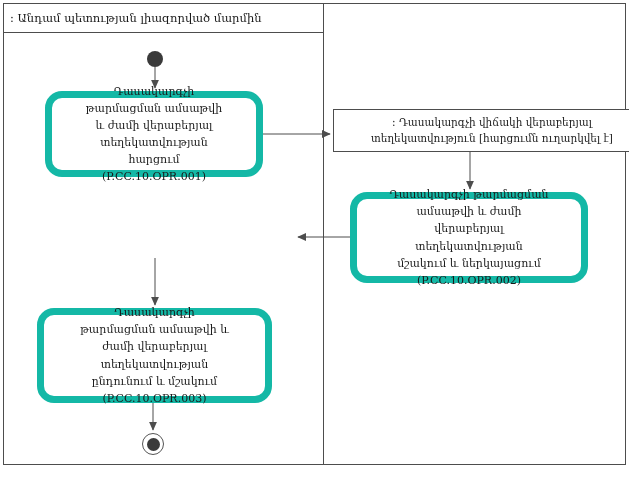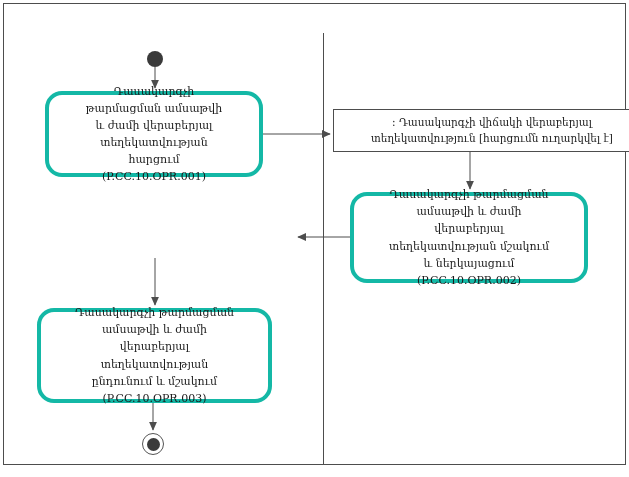--- a/index.html
+++ b/index.html
@@ -53,21 +53,21 @@
     position: absolute;
     left: 319px;
     top: 29px;
     width: 1px;
     height: 431px;
     background: #4d4d4d;
   }
   .activity {
     position: absolute;
     box-sizing: border-box;
-    border: 4px solid #14b8a6;
+    border: 7px solid #14b8a6;
     border-radius: 17px;
     background: #ffffff;
     display: flex;
     align-items: center;
     justify-content: center;
     text-align: center;
     font-size: 11px;
     line-height: 1.55;
     color: #1a1a1a;
     padding: 4px 32px;
@@ -131,20 +131,23 @@
     height: 460px;
     pointer-events: none;
   }
 </style>
 </head>
 <body>
 
 <div id="stage">
   <div id="frame">
 
+    <div class="header-cell" id="header-left">
+      <span>: Անդամ պետության լիազորված մարմին</span>
+    </div>
     <div id="lane-divider"></div>
 
     <svg id="edges" viewBox="0 0 621 460" xmlns="http://www.w3.org/2000/svg">
       <defs>
         <marker id="arrowhead" markerWidth="10" markerHeight="8" refX="8.2" refY="4" orient="auto">
           <polygon points="0 0, 9 4, 0 8" fill="#4d4d4d"></polygon>
         </marker>
       </defs>
       <line x1="151" y1="63" x2="151" y2="84" stroke="#4d4d4d" stroke-width="1" marker-end="url(#arrowhead)"></line>
       <line x1="259" y1="130" x2="326" y2="130" stroke="#4d4d4d" stroke-width="1" marker-end="url(#arrowhead)"></line>

